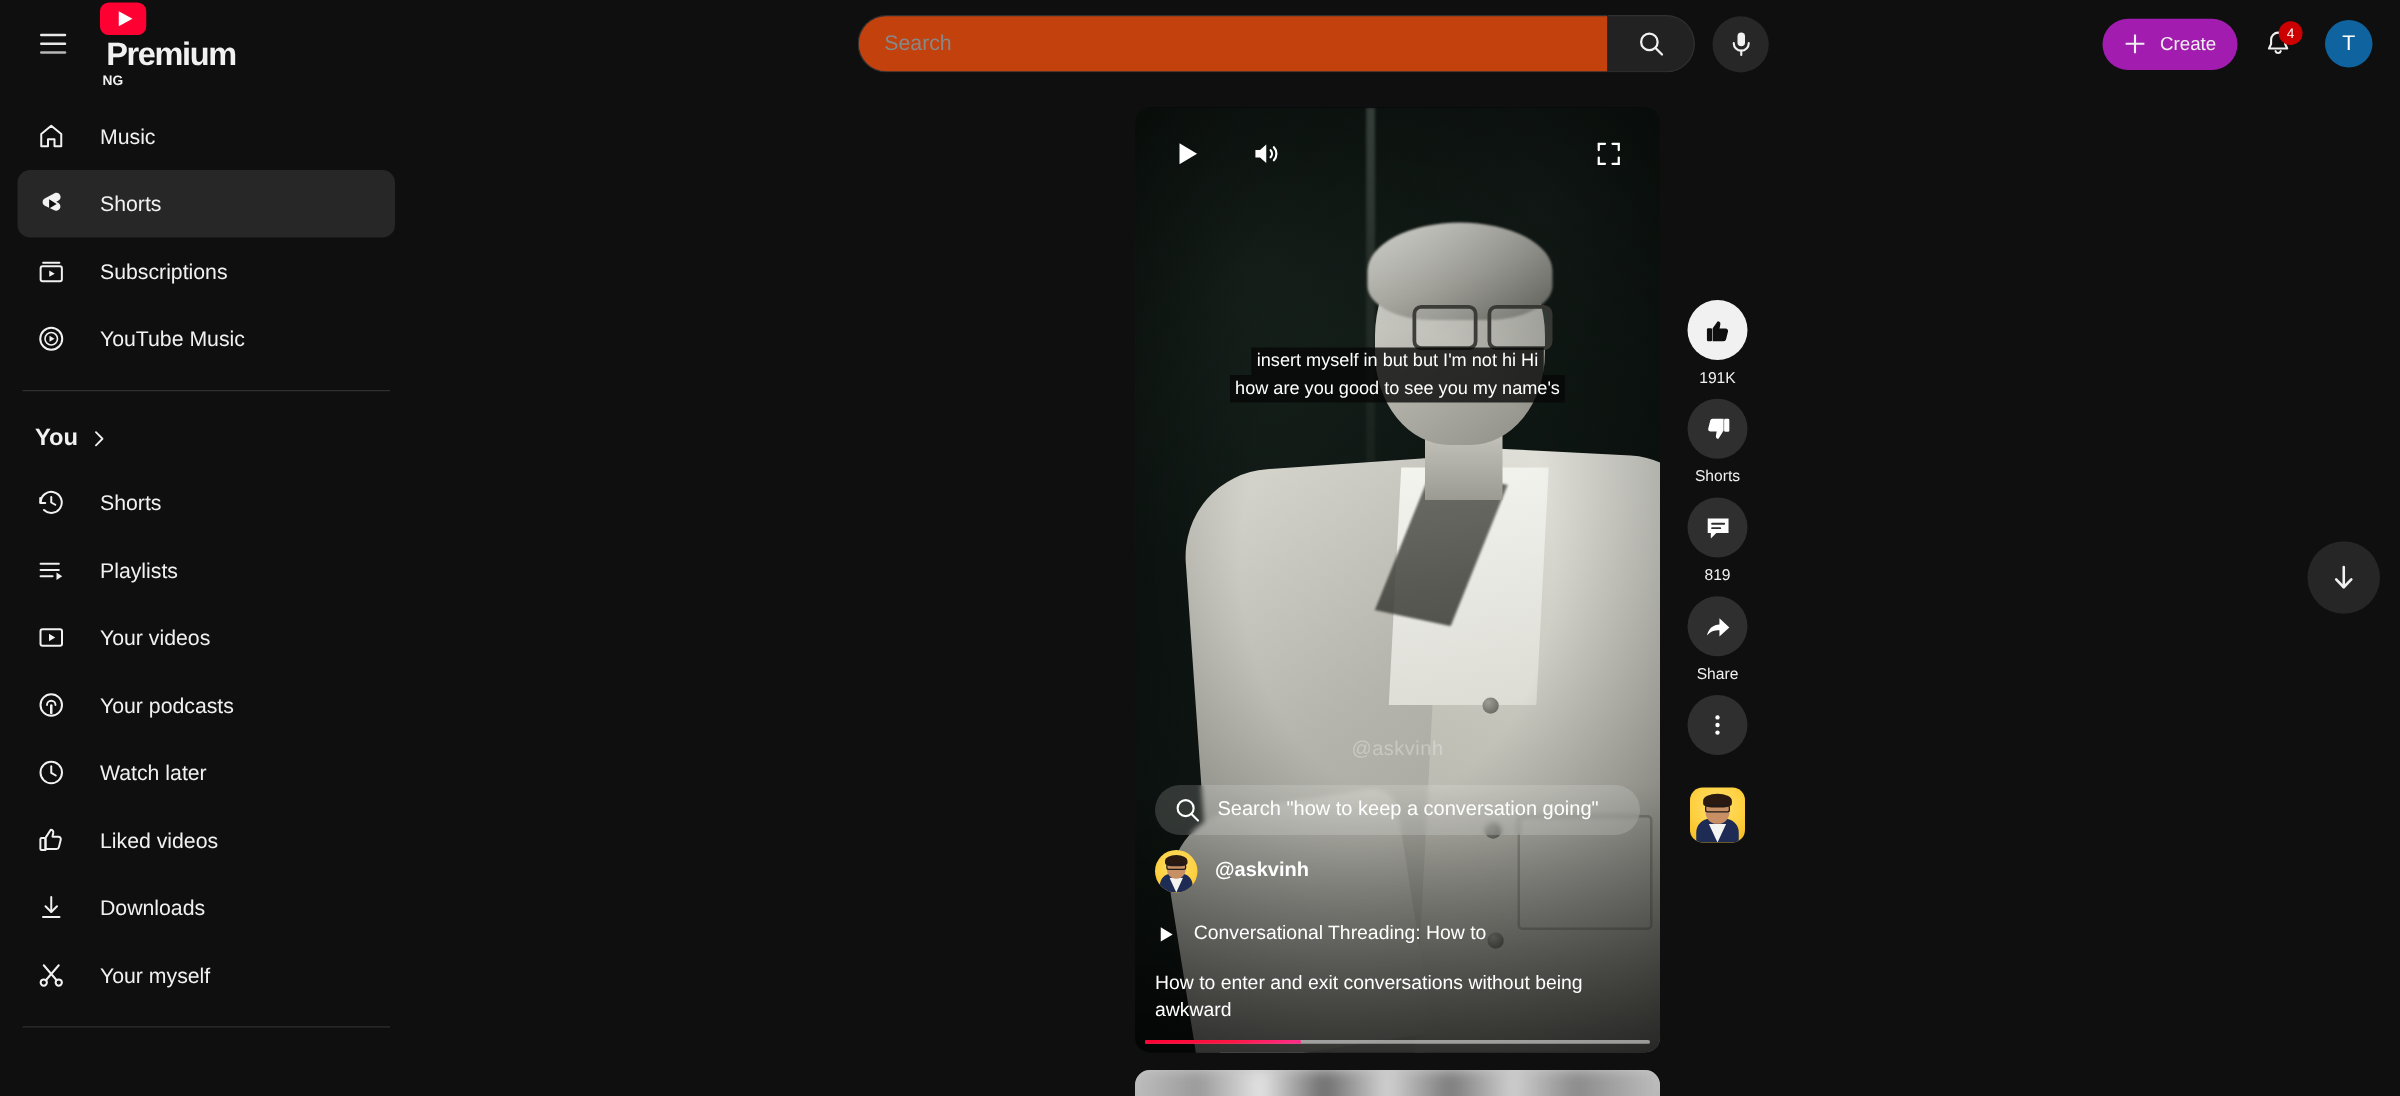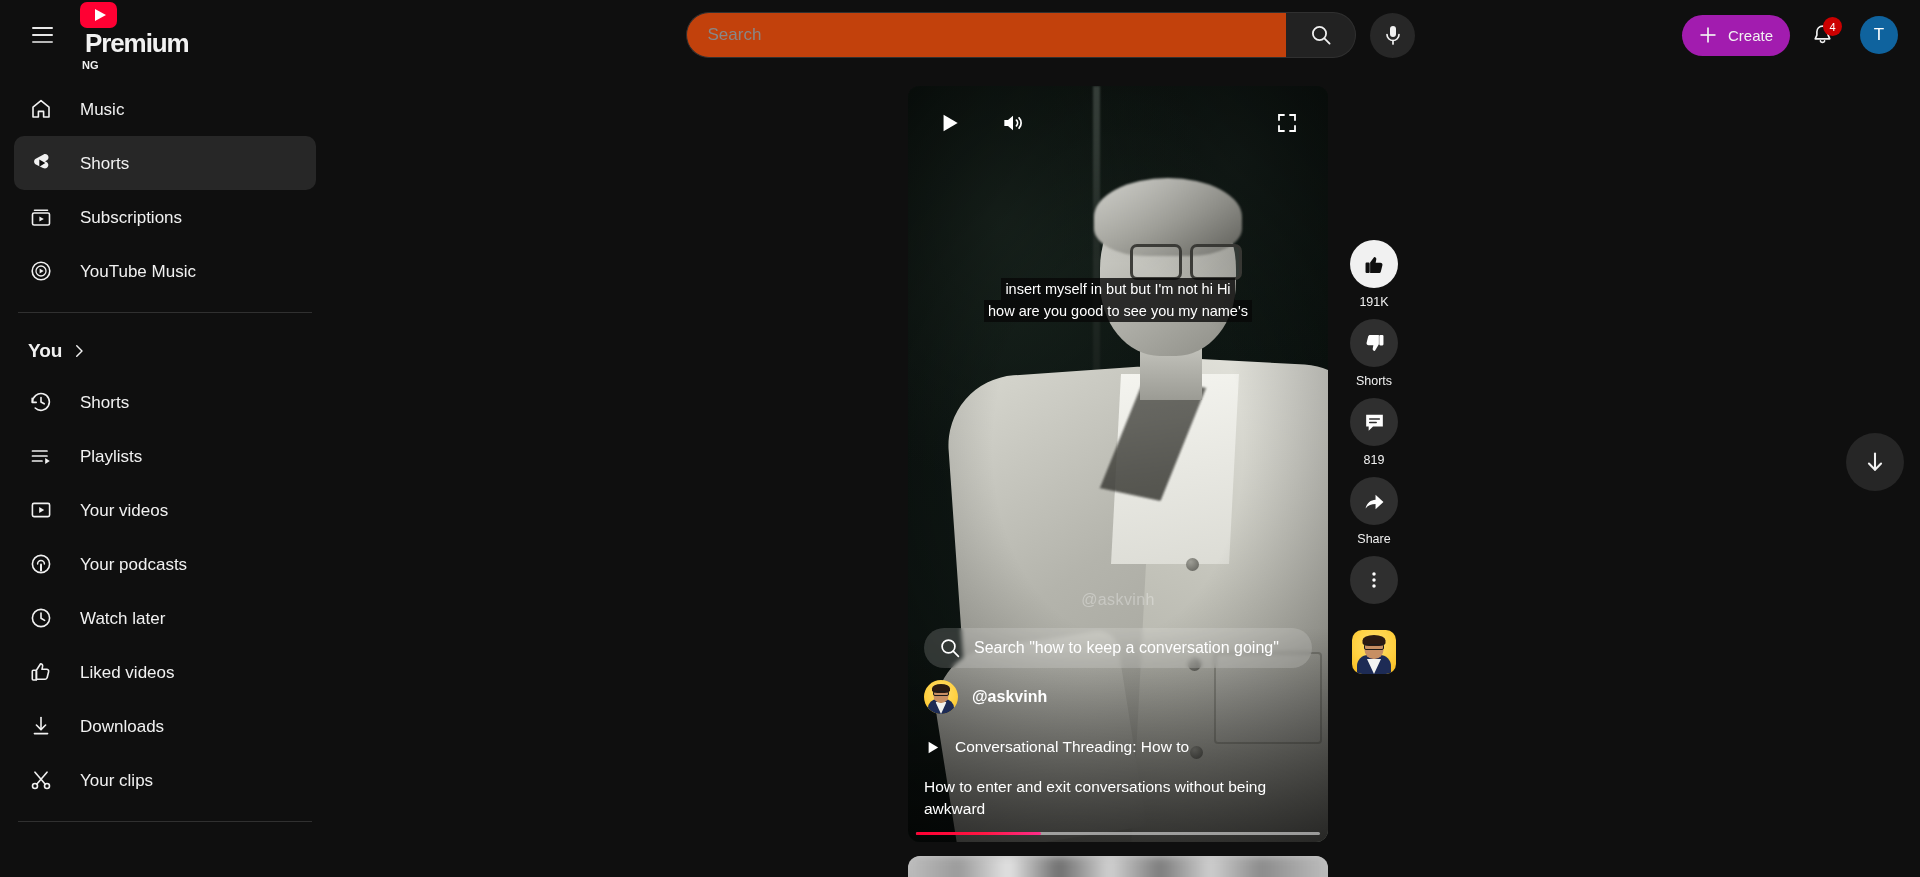--- a/index.html
+++ b/index.html
@@ -569,21 +569,21 @@
 
   <div class="g-item">
     <span class="g-icon">
       <svg width="24" height="24" viewBox="0 0 24 24">
         <circle cx="6" cy="18" r="2.5" fill="none" stroke="#f1f1f1" stroke-width="1.6"></circle>
         <circle cx="18" cy="18" r="2.5" fill="none" stroke="#f1f1f1" stroke-width="1.6"></circle>
         <line x1="7.7" y1="16.2" x2="18" y2="4.2" stroke="#f1f1f1" stroke-width="1.6" stroke-linecap="round"></line>
         <line x1="16.3" y1="16.2" x2="6" y2="4.2" stroke="#f1f1f1" stroke-width="1.6" stroke-linecap="round"></line>
       </svg>
     </span>
-    <span class="g-label">Your clips</span>
+    <span class="g-label">Your myself</span>
   </div>
 
   <div class="g-div"></div>
 </nav>
 
 <main id="shorts-stage">
 
   <div id="player-wrap">
     <div class="short-card">
 

